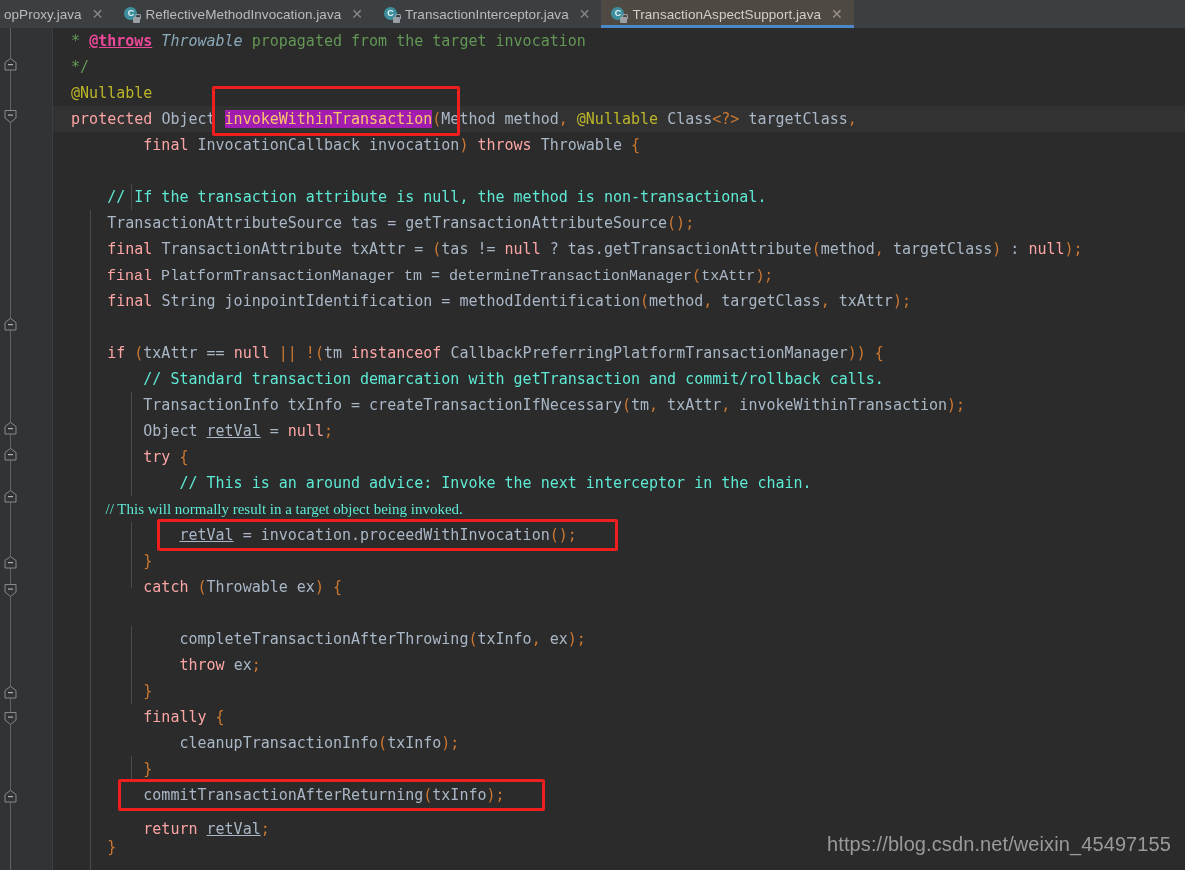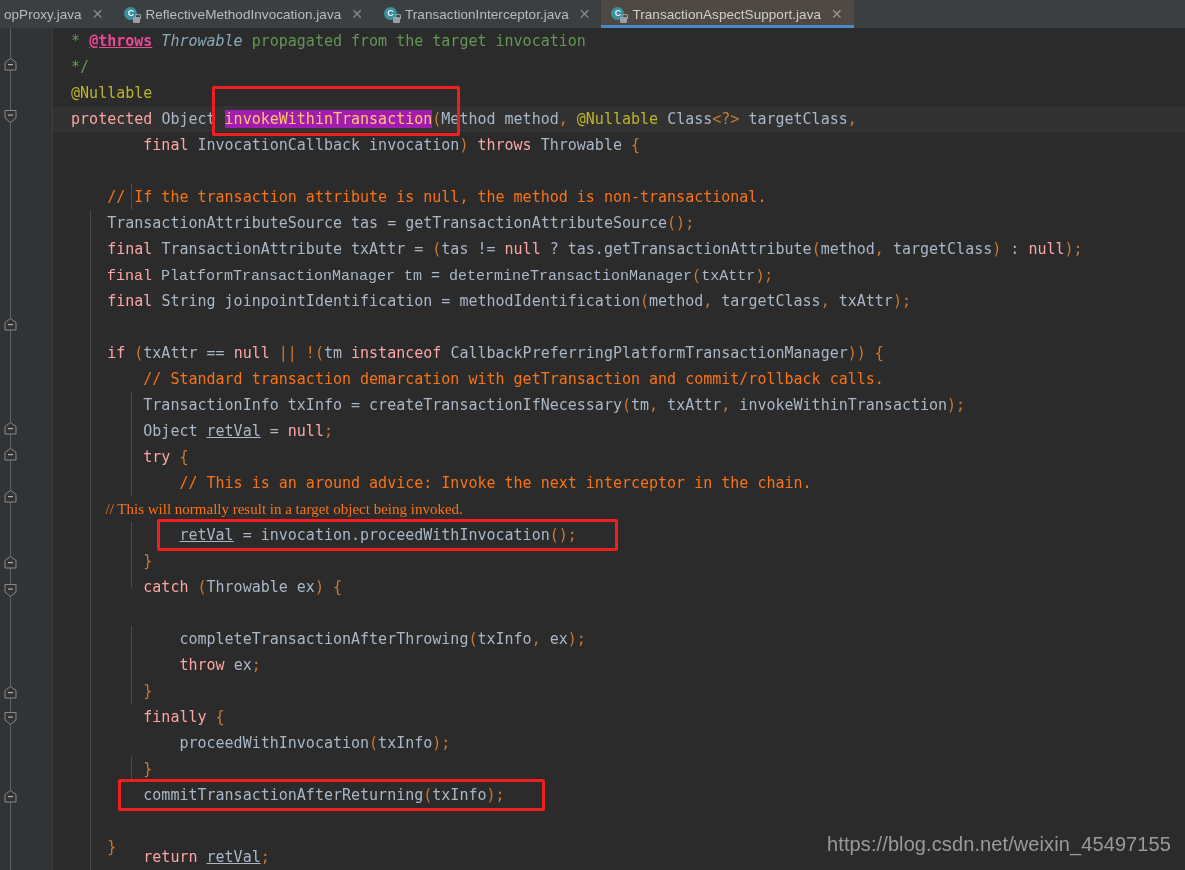--- a/index.html
+++ b/index.html
@@ -123,21 +123,21 @@
     position: absolute; left: 53px; right: 0;
     height: 26px; background: #323232;
   }
   
   .iguide {
     position: absolute; width: 1px; background: #4b4b4b;
   }
 
   
   .kw   { color: #fca5a5; }      
-  .cmt  { color: #f97316; }      
+  .cmt  { color: #5eead4; }      
   .jdoc { color: #629755; }      
   .jdoc-tag { color: #ec4899; font-weight: bold; text-decoration: underline; }
   .jdoc-ref { color: #8aa9b8; font-style: italic; }
   .anno { color: #bbb529; }      
   .pl   { color: #a9b7c6; }      
   .punc { color: #cc7832; }
   .uvar { color: #a9b7c6; text-decoration: underline; }
   .hl-ident {
     color: #ffc66d;
     background: #a21caf;
@@ -364,30 +364,30 @@
     
     <div class="ln" style="top:624px;"><span class="pl">              </span><span class="kw">throw </span><span class="pl">ex</span><span class="punc">;</span></div>
 
     
     <div class="ln" style="top:650px;"><span class="punc">          }</span></div>
 
     
     <div class="ln" style="top:676px;"><span class="pl">          </span><span class="kw">finally </span><span class="punc">{</span></div>
 
     
-    <div class="ln" style="top:702px;"><span class="pl">              proceedWithInvocation</span><span class="punc">(</span><span class="pl">txInfo</span><span class="punc">);</span></div>
+    <div class="ln" style="top:702px;"><span class="pl">              cleanupTransactionInfo</span><span class="punc">(</span><span class="pl">txInfo</span><span class="punc">);</span></div>
 
     
     <div class="ln" style="top:728px;"><span class="punc">          }</span></div>
 
     
     <div class="ln" style="top:754px;"><span class="pl">          commitTransactionAfterReturning</span><span class="punc">(</span><span class="pl">txInfo</span><span class="punc">);</span></div>
 
     
-    <div class="ln" style="top:816px;"><span class="pl">          </span><span class="kw">return </span><span class="uvar">retVal</span><span class="punc">;</span></div>
+    <div class="ln" style="top:788px;"><span class="pl">          </span><span class="kw">return </span><span class="uvar">retVal</span><span class="punc">;</span></div>
 
     
     <div class="ln" style="top:806px;"><span class="punc">      }</span></div>
 
   </div>
 
   <div class="redbox" style="left:212px; top:58px;  width:248px; height:50px;"></div>
   <div class="redbox" style="left:157px; top:491px; width:461px; height:32px;"></div>
   <div class="redbox" style="left:118px; top:751px; width:427px; height:32px;"></div>
 

